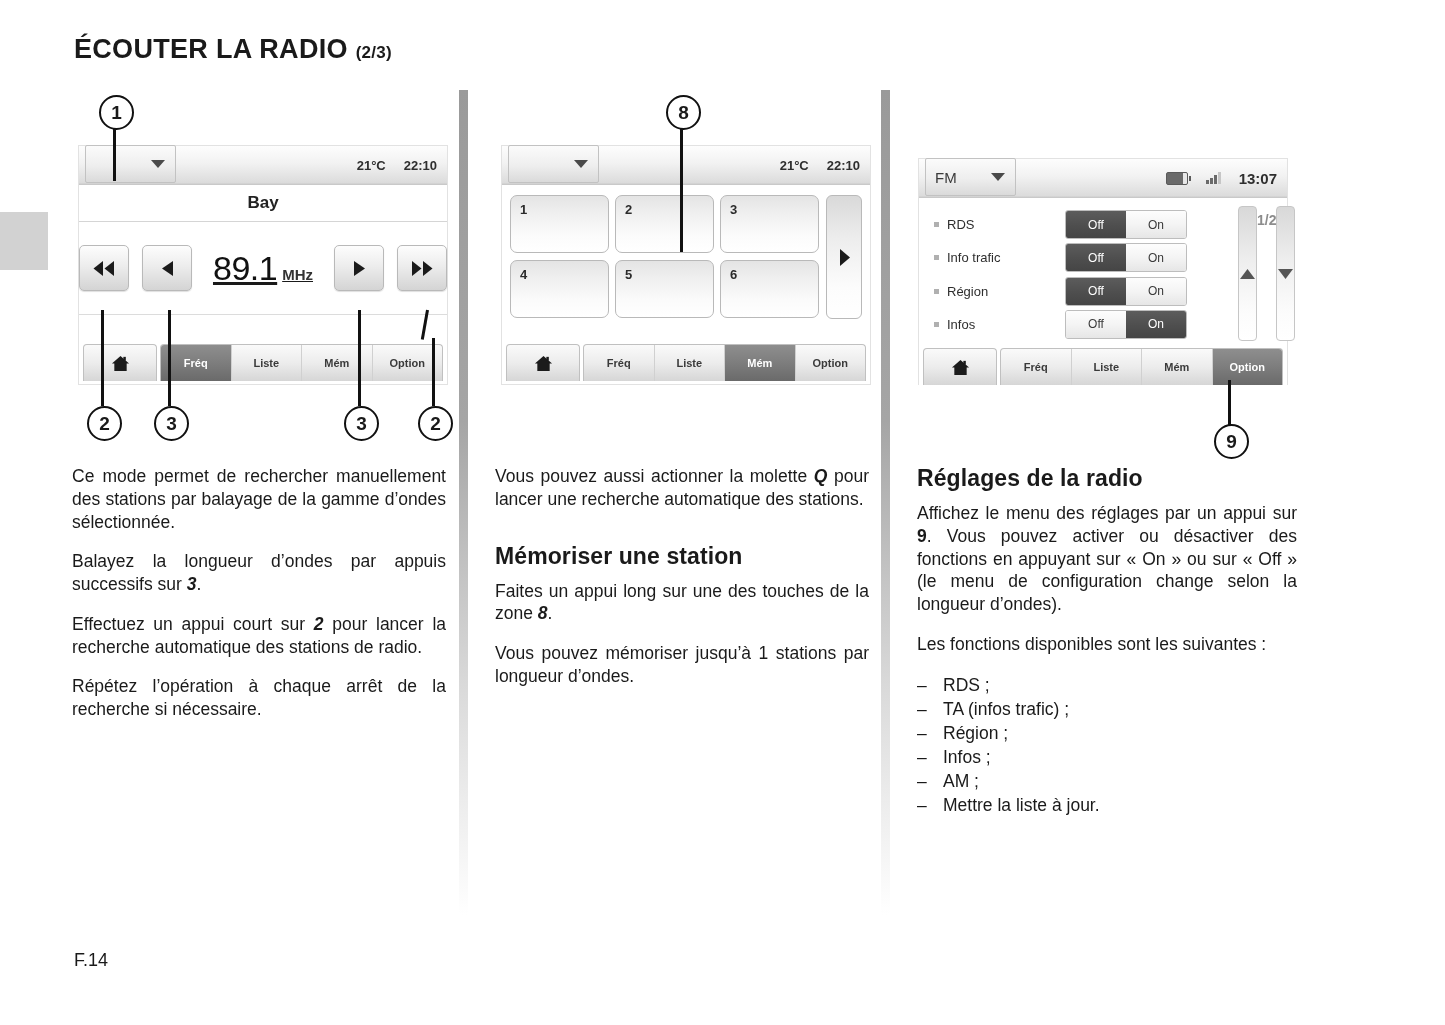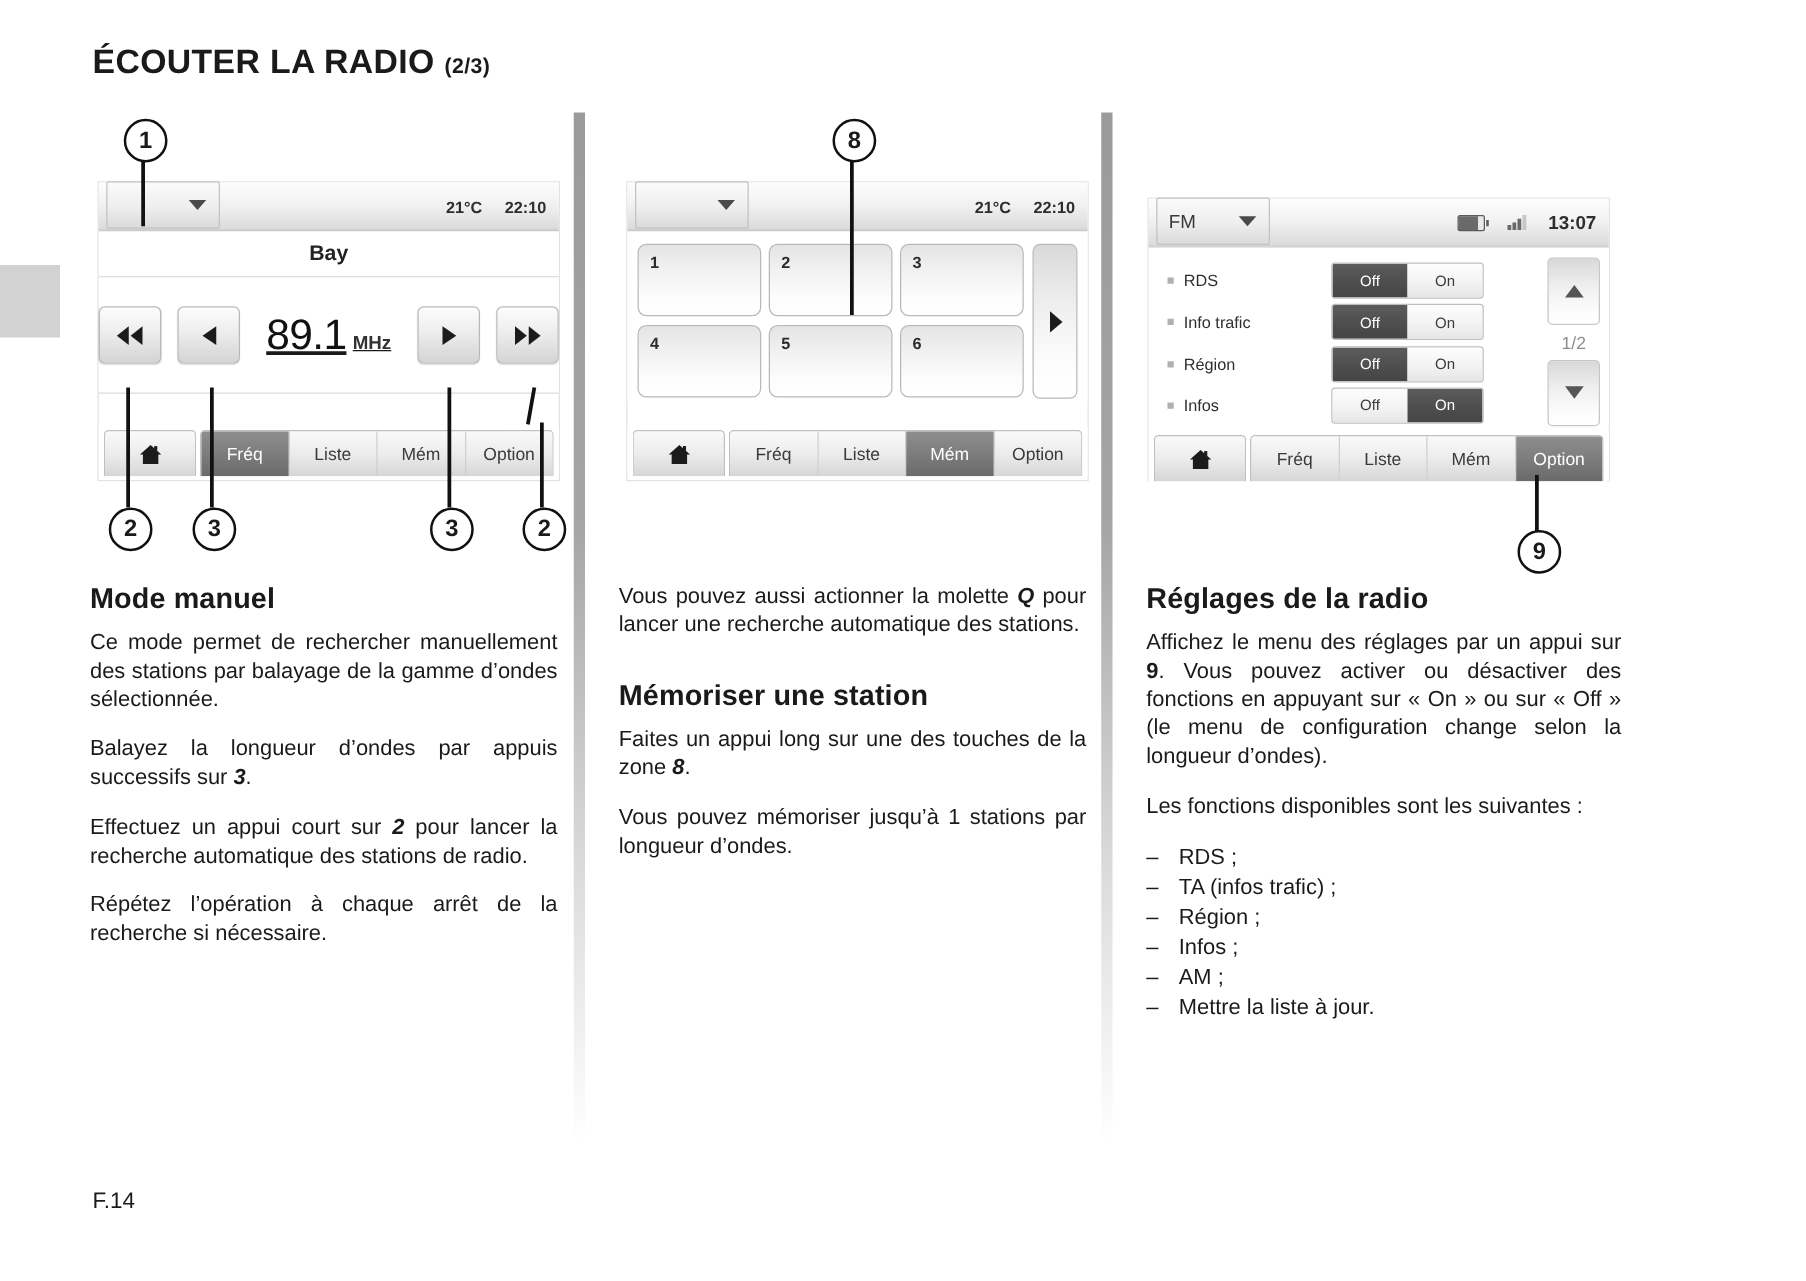--- a/index.html
+++ b/index.html
@@ -128,22 +128,23 @@
     background:linear-gradient(to bottom,#fafafa 0%,#ececec 50%,#d6d6d6 100%);
     display:flex;align-items:center;justify-content:center;
   }
   .tabs-wrap{
     flex:1;display:flex;border:1px solid #c0c0c0;border-bottom:none;border-radius:4px 4px 0 0;
     background:linear-gradient(to bottom,#fafafa 0%,#ececec 50%,#d6d6d6 100%);
     overflow:hidden;
   }
   .tab{
     flex:1;display:flex;align-items:center;justify-content:center;
-    font-size:14px;color:#3a3a3a;
+    font-size:11px;color:#3a3a3a;
     border-right:1px solid #d0d0d0;
+    font-weight:bold;
   }
   .tab:last-child{border-right:none;}
   .tab.active{
     background:linear-gradient(to bottom,#8e8e8e 0%,#7d7d7d 50%,#6a6a6a 100%);
     color:#fff;
   }
 
   
   .s2-body{
     padding:10px 8px 2px 8px;display:flex;gap:7px;background:#fff;box-sizing:border-box;
@@ -176,21 +177,21 @@
   }
   .tg{
     flex:1;display:flex;align-items:center;justify-content:center;
     font-size:12px;color:#3a3a3a;
     background:linear-gradient(to bottom,#fdfdfd 0%,#f4f4f4 50%,#e6e6e6 100%);
   }
   .tg.on{
     background:linear-gradient(to bottom,#5c5c5c 0%,#4e4e4e 55%,#454545 100%);
     color:#fff;
   }
-  .s3-scroll{width:42px;display:flex;flex-direction:column;margin-left:6px;}
+  .s3-scroll{width:42px;display:flex;flex-direction:row;margin-left:6px;font-weight:bold;}
   .scr-btn{
     flex:1;border:1px solid #c6c6c6;border-radius:4px;
     background:linear-gradient(to bottom,#d8d8d8 0%,#eeeeee 40%,#fcfcfc 80%,#ffffff 100%);
     display:flex;align-items:center;justify-content:center;
   }
   .scr-page{
     height:28px;display:flex;align-items:center;justify-content:center;
     font-size:14px;color:#8c8c8c;
     background:#fff;
   }
@@ -302,21 +303,20 @@
     <div class="leader" style="left:288px;top:220px;height:96px;"></div>
     <div class="leader" style="left:356px;top:220px;height:30px;transform:rotate(10deg);transform-origin:top center;"></div>
     <div class="leader" style="left:362px;top:248px;height:68px;"></div>
 
     <div class="callout" style="left:17px;top:316px;">2</div>
     <div class="callout" style="left:84px;top:316px;">3</div>
     <div class="callout" style="left:274px;top:316px;">3</div>
     <div class="callout" style="left:348px;top:316px;">2</div>
 
     <div style="position:absolute;left:2px;top:375px;width:374px;">
-      <h2 class="h2">Mode manuel</h2>
       <p class="body">Ce mode permet de rechercher manuellement des stations par balayage de la gamme d’ondes sélectionnée.</p>
       <p class="body">
         <span>Balayez la longueur d’ondes par appuis successifs sur </span><span class="b">3</span><span>.</span>
       </p>
       <p class="body">
         <span>Effectuez un appui court sur </span><span class="b">2</span><span> pour lancer la recherche automatique des stations de radio.</span>
       </p>
       <p class="body last">Répétez l’opération à chaque arrêt de la recherche si nécessaire.</p>
     </div>
   </div>

